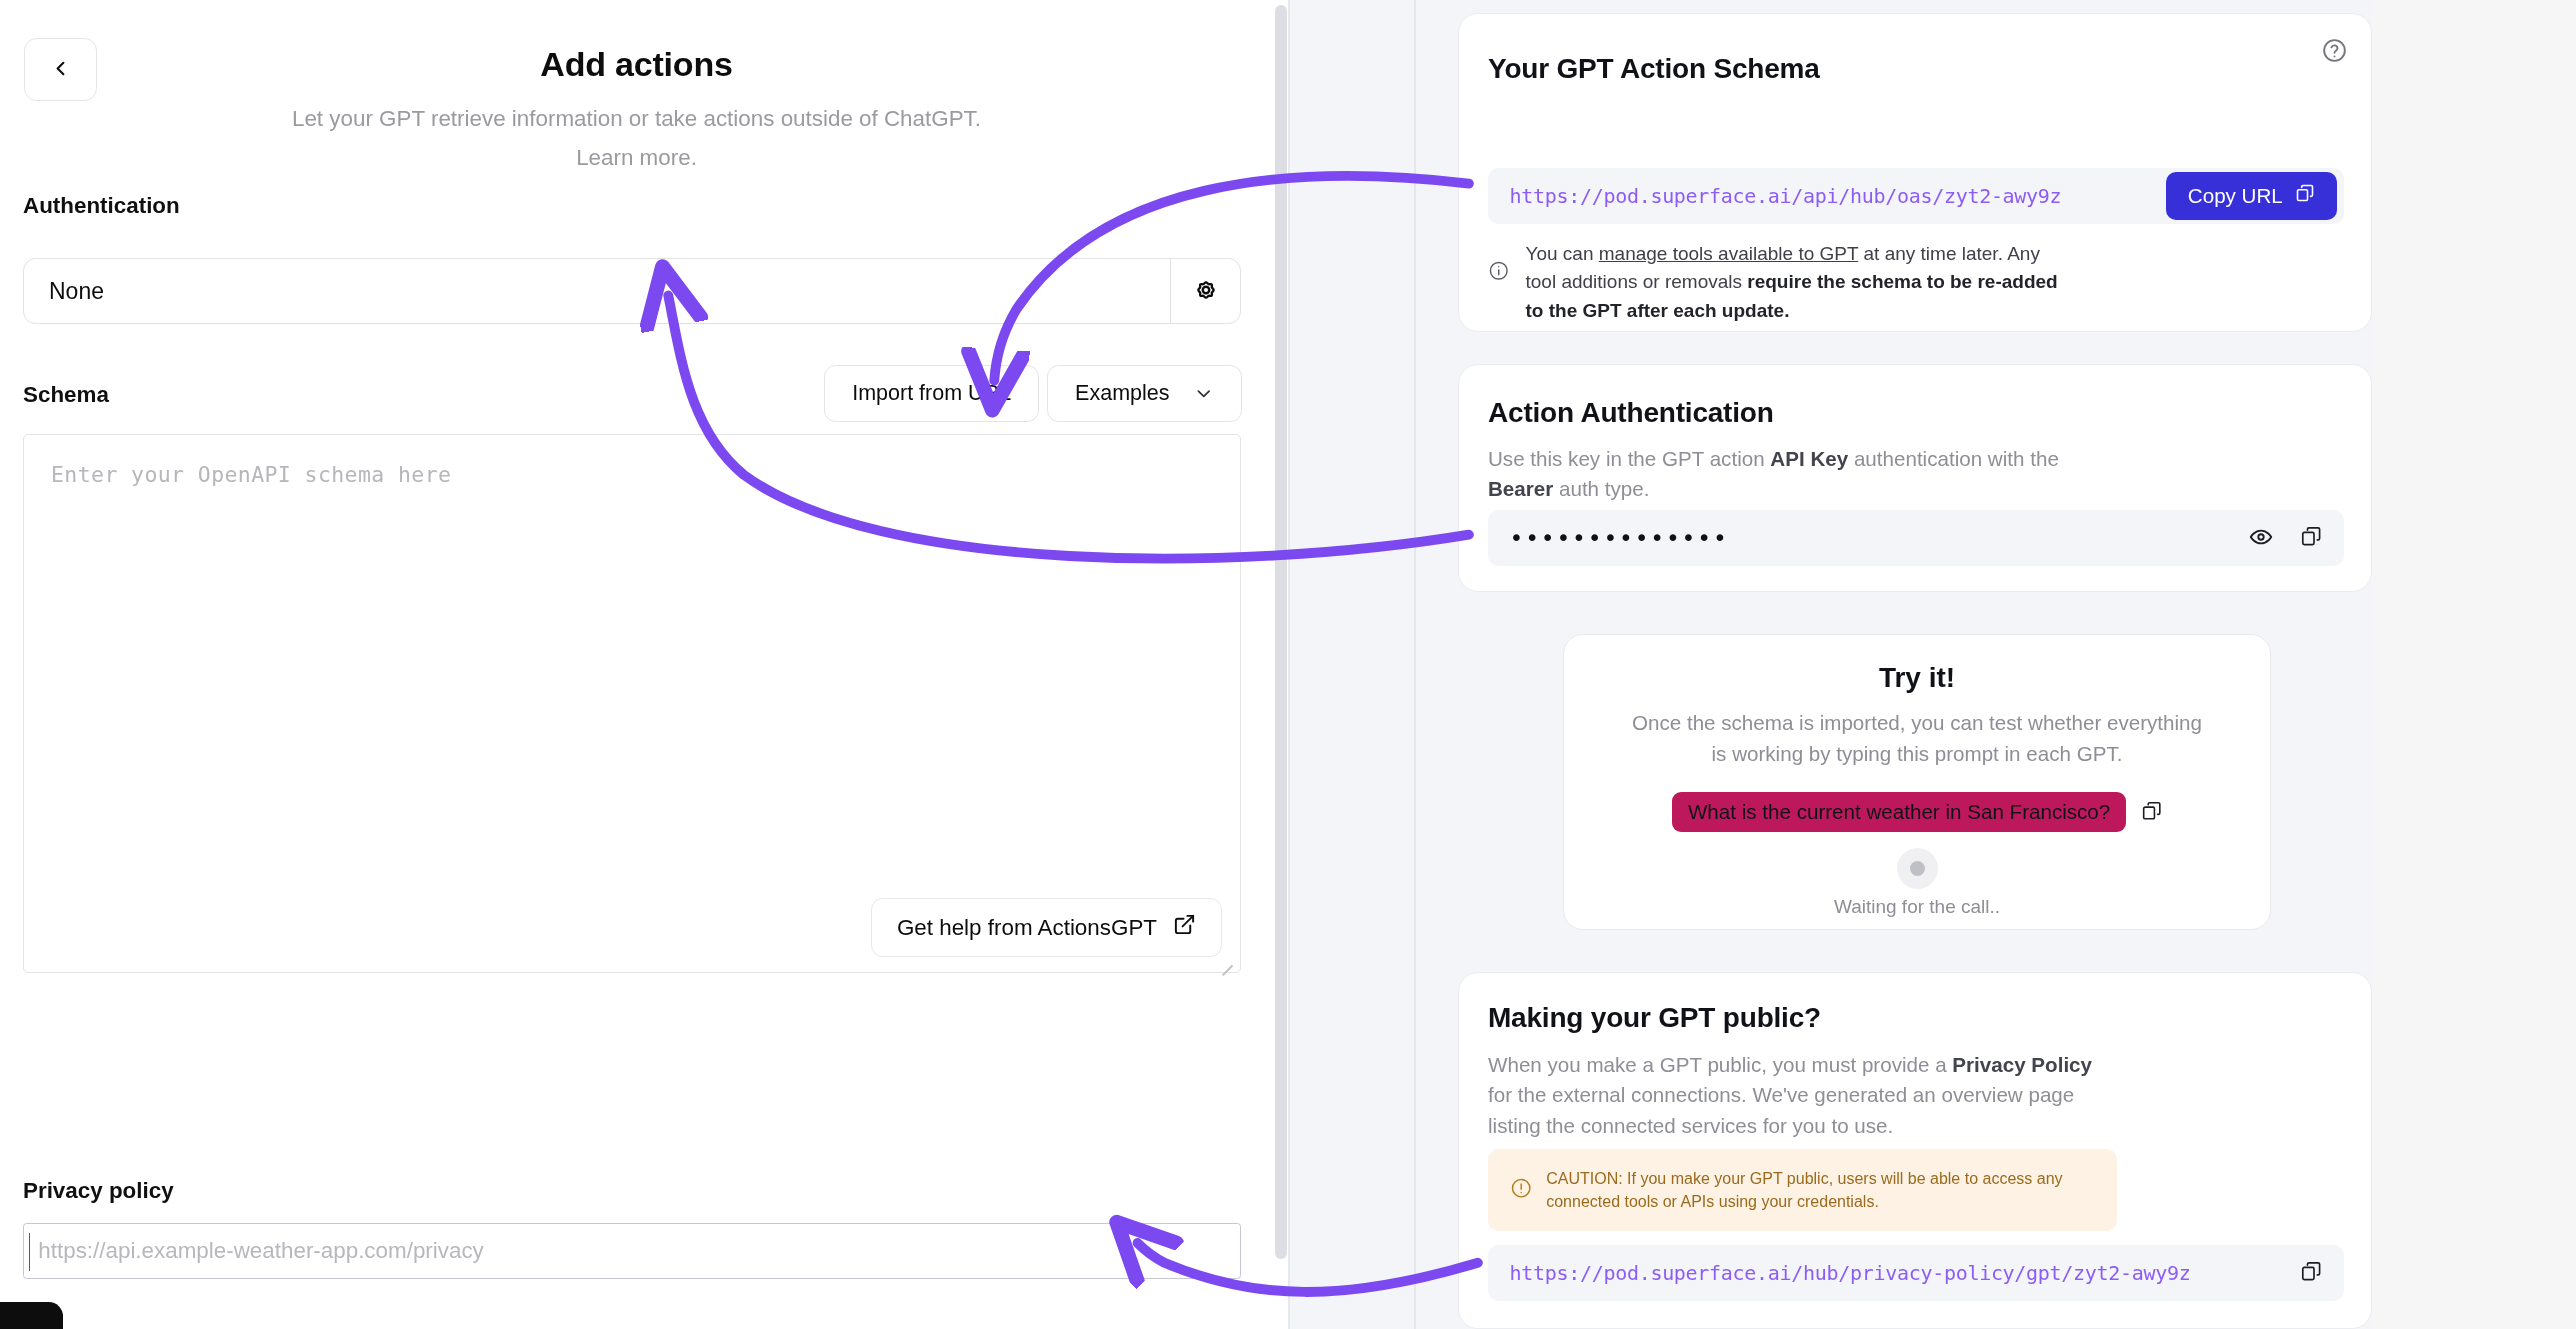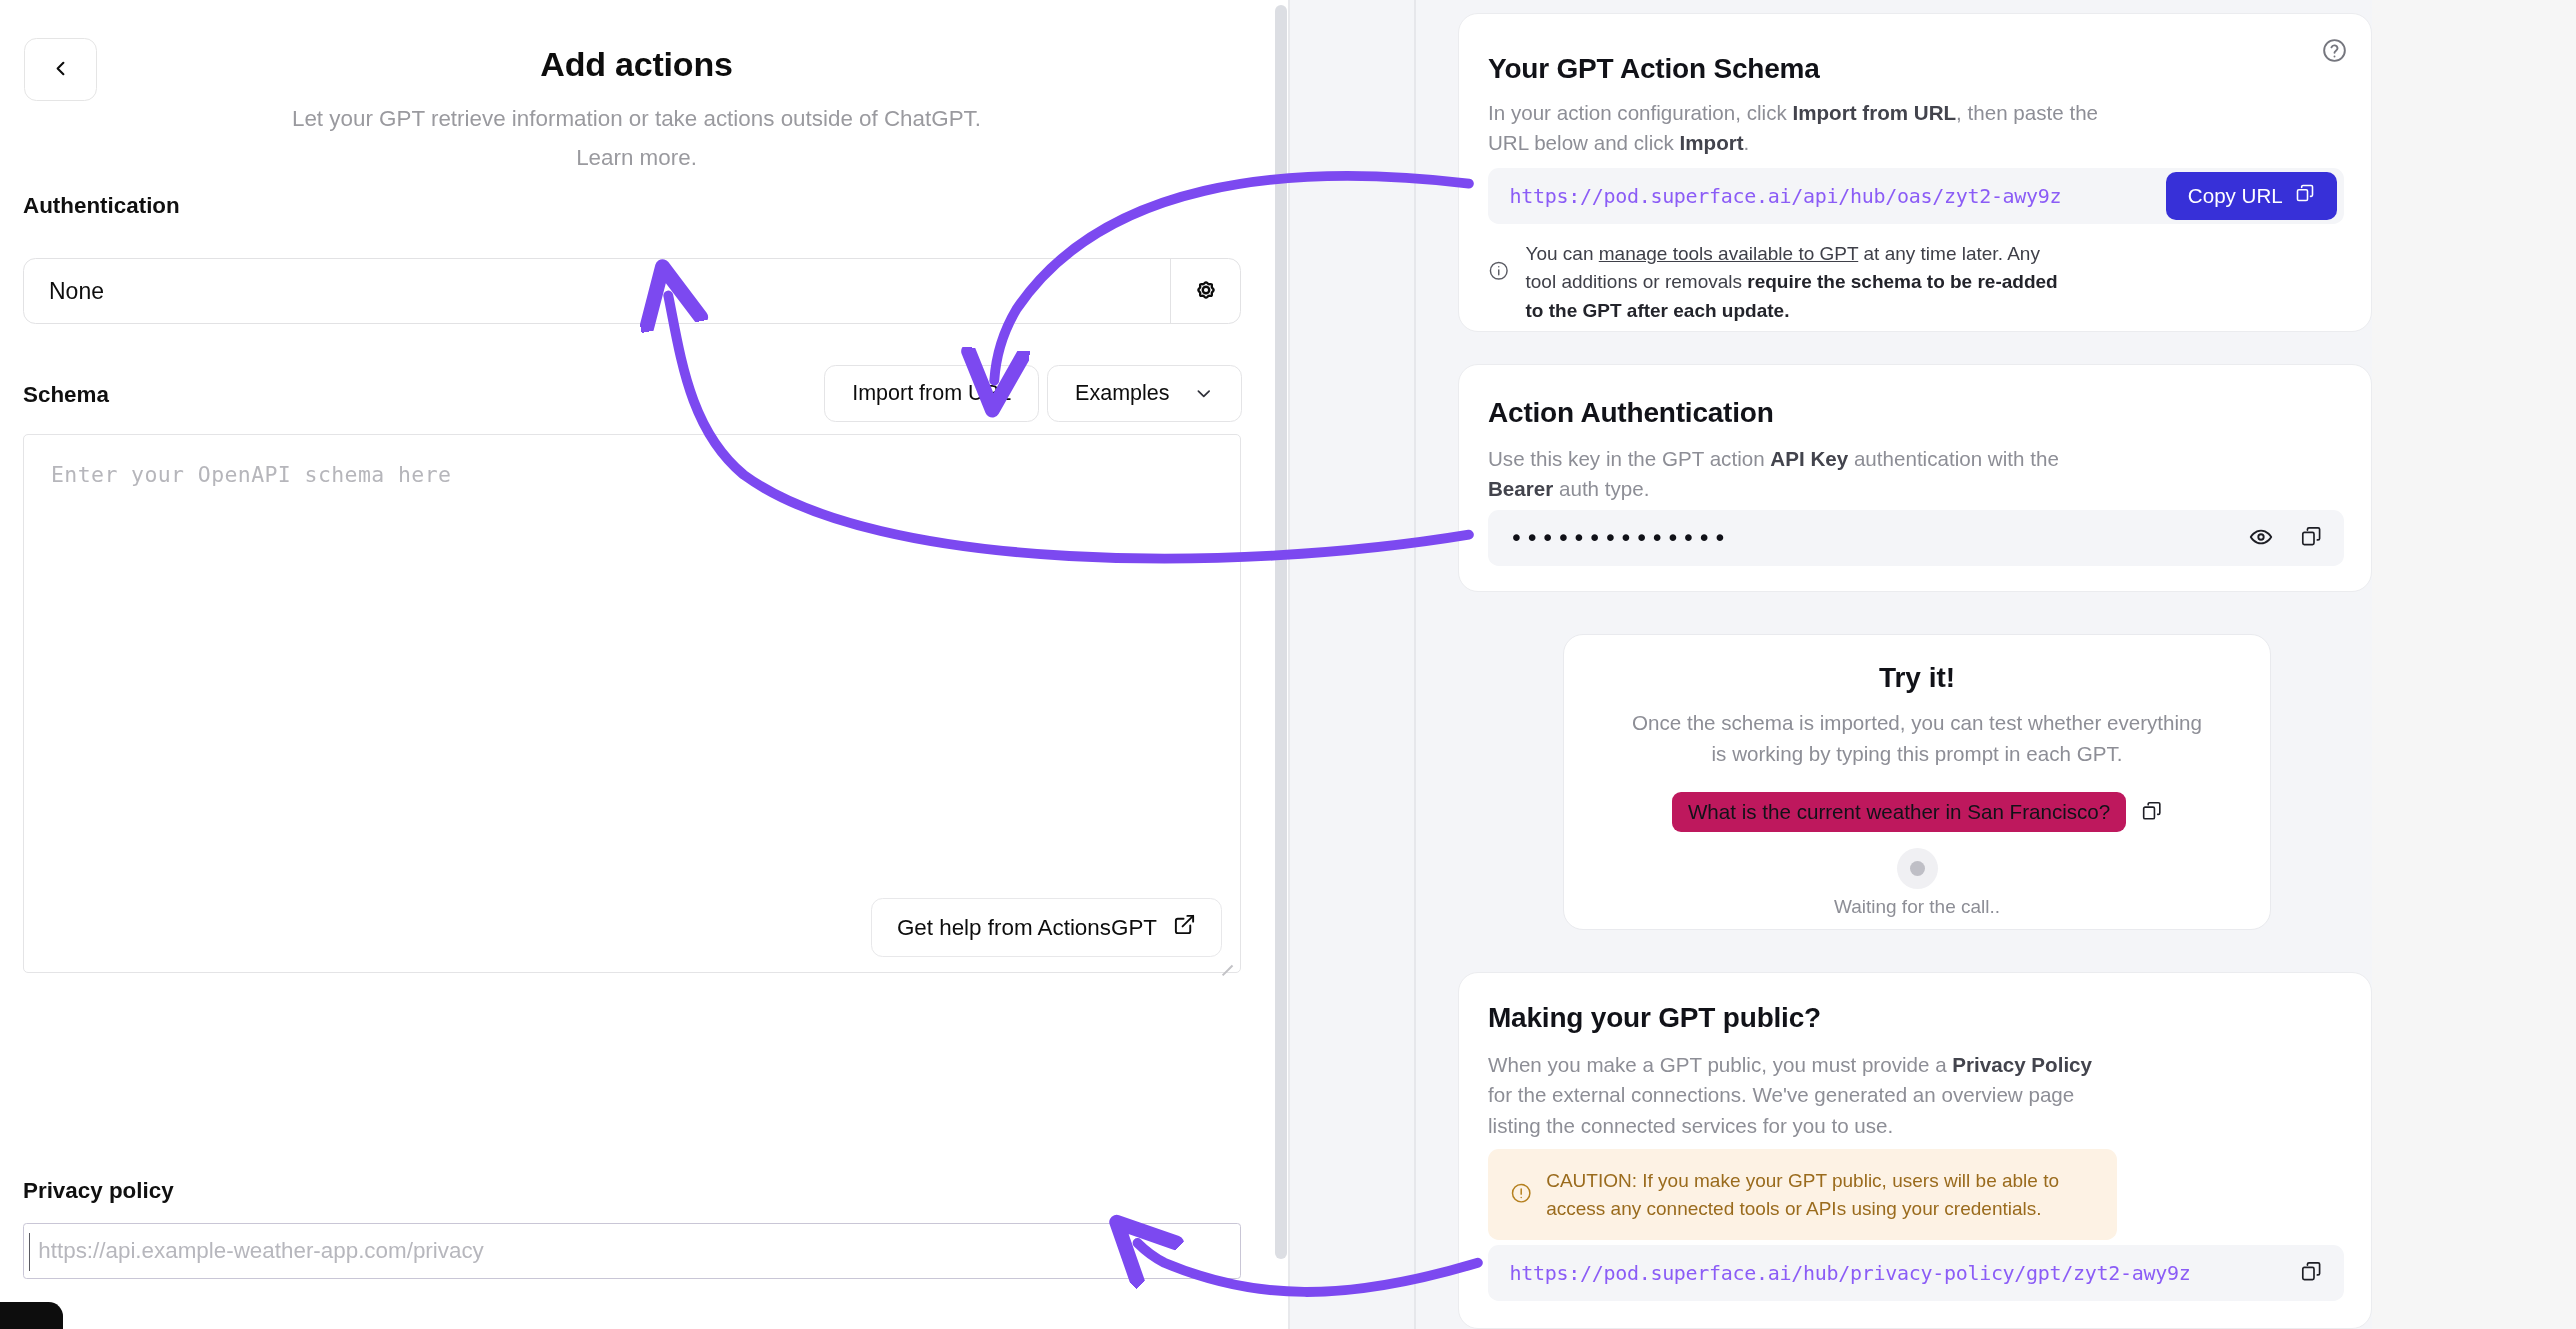--- a/index.html
+++ b/index.html
@@ -338,21 +338,21 @@
 
   .caution {
     background: #fdf2e4;
     border-radius: 10.7px;
     display: flex;
     gap: 14.3px;
     align-items: center;
     padding: 18px 21.5px;
   }
   .caution-text {
-    font-size: 19px;
+    font-size: 16px;
     color: #9a6b1d;
     line-height: 1.45;
   }
 
   
   .arrows {
     position: absolute;
     left: 0; top: 0;
     width: 2576px; height: 1329px;
     pointer-events: none;
@@ -448,23 +448,20 @@
           <svg width="27" height="27" viewBox="0 0 24 24" fill="none" stroke="#75767e" stroke-width="1.7" stroke-linecap="round" stroke-linejoin="round">
             <circle cx="12" cy="12" r="9.2"></circle>
             <path d="M9.3 9.2a2.8 2.8 0 0 1 5.4.9c0 1.9-2.7 2.2-2.7 3.9"></path>
             <line x1="12" y1="17.3" x2="12.01" y2="17.3"></line>
           </svg>
         </span>
       </div>
 
       <div class="card-title" style="position:absolute; left:29px; top:39px;">Your GPT Action Schema</div>
 
-      <div class="card-desc" style="position:absolute; left:29px; top:84px; width:618px;">
-        <span>In your action configuration, click </span><b>Import from URL</b><span>, then paste the URL below and click </span><b>Import</b><span>.</span>
-      </div>
 
       <div class="url-pill" style="position:absolute; left:29px; top:154px; width:856px; height:56px; padding:0 7.2px 0 21.5px;">
         <span class="url-text">https://pod.superface.ai/api/hub/oas/zyt2-awy9z</span>
         <div class="copy-url-btn">
           <span>Copy URL</span>
           <span>
             <svg width="20" height="20" viewBox="0 0 24 24" fill="none" stroke="#ffffff" stroke-width="1.9" stroke-linecap="round" stroke-linejoin="round">
               <rect x="3" y="8" width="12" height="13" rx="1.6"></rect>
               <path d="M8 5.4V4.6A1.6 1.6 0 0 1 9.6 3h9.8A1.6 1.6 0 0 1 21 4.6v9.8A1.6 1.6 0 0 1 19.4 16h-.8"></path>
             </svg>

